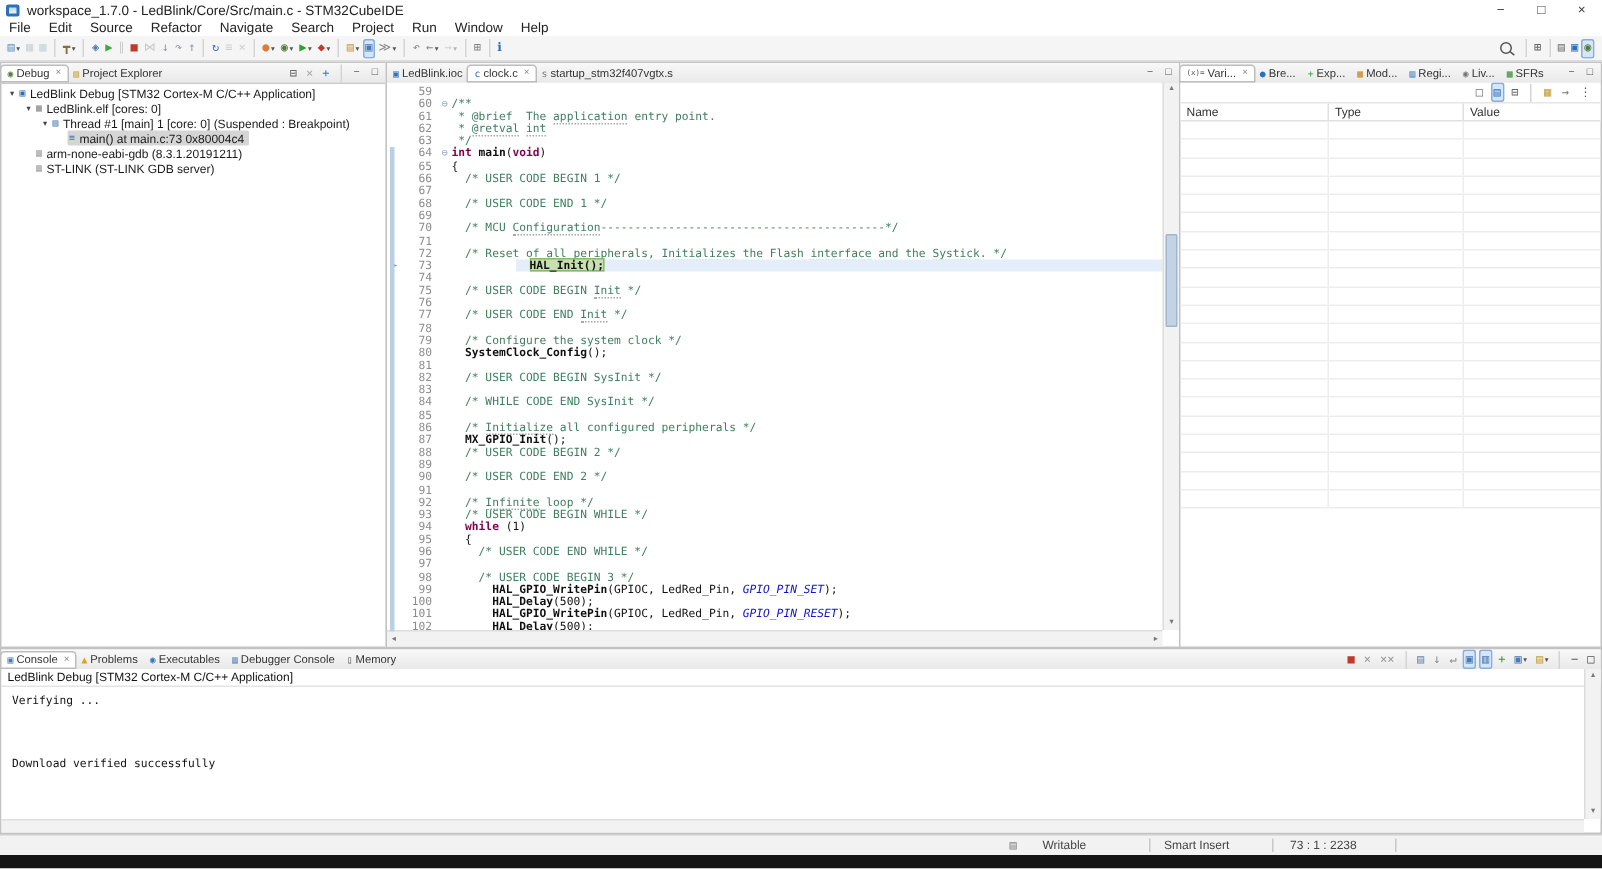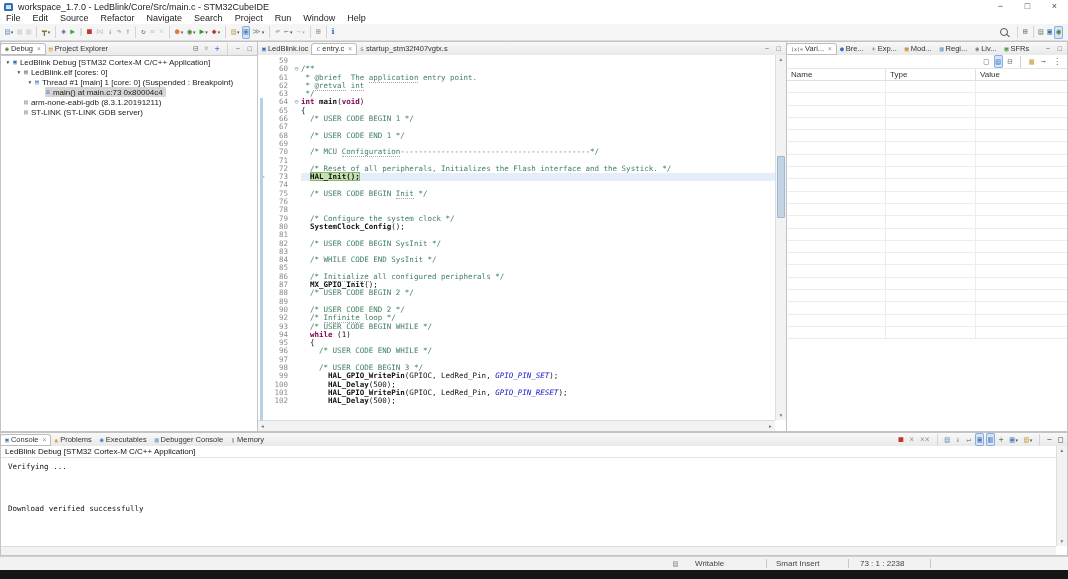--- a/index.html
+++ b/index.html
@@ -49,21 +49,21 @@
   .trow.selected .lblwrap{background:#d5d5d5;}
   .trow .gi{font-size:6.5px;margin-right:3px;}
   
   .code{position:absolute;top:13px;left:0;right:11px;bottom:11px;overflow:hidden;font-family:"DejaVu Sans Mono",monospace;font-size:7.5px;padding-top:2px;background:#fff;}
   .cl{display:flex;height:8.3px;line-height:8.3px;white-space:pre;}
   .bpm{width:10px;flex:none;position:relative;}
   .ip{position:absolute;left:2px;top:1.6px;width:0;height:0;border-left:5px solid #79a0cf;border-top:2.6px solid transparent;border-bottom:2.6px solid transparent;}
   .ln{width:20px;flex:none;text-align:right;padding-right:4px;color:#8c8c8c;box-sizing:content-box;}
   .fm{width:9px;flex:none;color:#93a8be;font-size:7px;text-align:center;}
   .ct{flex:1;color:#111;}
-  .cl.cur .ct{background:#e4eefa;}
+  .cl.cur .ct{background:#e4eefa;margin-left:43px;}
   .tk-p{color:#111;}
   .tk-cm{color:#3f7f5f;}
   .tk-cmu{color:#3f7f5f;border-bottom:1px dotted #a8a8a8;}
   .tk-kw{color:#7f0055;font-weight:bold;}
   .tk-b{color:#111;font-weight:bold;text-align:center;}
   .tk-en{color:#1414c8;font-style:italic;}
   .tk-hl{background:#c6e0b4;box-shadow:0 0 0 1px #86b86e inset;font-weight:bold;}
   .rangebar{position:absolute;left:2px;top:56px;width:3px;height:323px;background:#b9cfe4;z-index:3;}
   .vscroll{position:absolute;right:0;top:13px;bottom:11px;width:11px;background:#f2f2f2;border-left:1px solid #ddd;box-sizing:border-box;}
   .varrow{position:absolute;left:0;right:0;height:9px;color:#777;font-size:5.5px;text-align:center;line-height:9px;}
@@ -324,21 +324,21 @@
 
   <div class="panel" id="editor-panel">
     <div class="vtabs">
       <span class="tbgroup">
           <span class="vtab">
             <span class="gi" style="color: rgb(45, 111, 184);">▣</span>
             <span class="tlbl">LedBlink.ioc</span>
           </span>
           <span class="vtab active">
             <span class="gi" style="color: rgb(45, 111, 184);">c</span>
-            <span class="tlbl">entry.c</span>
+            <span class="tlbl">clock.c</span>
             <span class="close">×</span>
           </span>
           <span class="vtab">
             <span class="gi" style="color: rgb(119, 119, 119);">s</span>
             <span class="tlbl">startup_stm32f407vgtx.s</span>
           </span>
         </span>
       <span class="spacer"></span>
       <span class="rowtools">
           <span class="mmbtn">−</span>
@@ -357,33 +357,35 @@
         <div class="cl"><span class="bpm"></span><span class="ln">67</span><span class="fm"></span><span class="ct"></span></div>
         <div class="cl"><span class="bpm"></span><span class="ln">68</span><span class="fm"></span><span class="ct"><span class="tk-cm">  /* USER CODE END 1 */</span></span></div>
         <div class="cl"><span class="bpm"></span><span class="ln">69</span><span class="fm"></span><span class="ct"></span></div>
         <div class="cl"><span class="bpm"></span><span class="ln">70</span><span class="fm"></span><span class="ct"><span class="tk-cm">  /* MCU </span><span class="tk-cmu">Configuration</span><span class="tk-cm">------------------------------------------*/</span></span></div>
         <div class="cl"><span class="bpm"></span><span class="ln">71</span><span class="fm"></span><span class="ct"></span></div>
         <div class="cl"><span class="bpm"></span><span class="ln">72</span><span class="fm"></span><span class="ct"><span class="tk-cm">  /* Reset of all peripherals, </span><span class="tk-cmu">Initializes</span><span class="tk-cm"> the Flash </span><span class="tk-cmu">interface</span><span class="tk-cm"> and the </span><span class="tk-cmu">Systick</span><span class="tk-cm">. */</span></span></div>
         <div class="cl cur"><span class="bpm"><span class="ip"></span></span><span class="ln">73</span><span class="fm"></span><span class="ct"><span class="tk-p">  </span><span class="tk-hl">HAL_Init();</span></span></div>
         <div class="cl"><span class="bpm"></span><span class="ln">74</span><span class="fm"></span><span class="ct"></span></div>
         <div class="cl"><span class="bpm"></span><span class="ln">75</span><span class="fm"></span><span class="ct"><span class="tk-cm">  /* USER CODE BEGIN </span><span class="tk-cmu">Init</span><span class="tk-cm"> */</span></span></div>
         <div class="cl"><span class="bpm"></span><span class="ln">76</span><span class="fm"></span><span class="ct"></span></div>
+        <div class="cl"><span class="bpm"></span><span class="ln">77</span><span class="fm"></span><span class="ct"><span class="tk-cm">  /* USER CODE END </span><span class="tk-cmu">Init</span><span class="tk-cm"> */</span></span></div>
         <div class="cl"><span class="bpm"></span><span class="ln">78</span><span class="fm"></span><span class="ct"></span></div>
         <div class="cl"><span class="bpm"></span><span class="ln">79</span><span class="fm"></span><span class="ct"><span class="tk-cm">  /* Configure the system clock */</span></span></div>
         <div class="cl"><span class="bpm"></span><span class="ln">80</span><span class="fm"></span><span class="ct"><span class="tk-b">  SystemClock_Config</span><span class="tk-p">();</span></span></div>
         <div class="cl"><span class="bpm"></span><span class="ln">81</span><span class="fm"></span><span class="ct"></span></div>
         <div class="cl"><span class="bpm"></span><span class="ln">82</span><span class="fm"></span><span class="ct"><span class="tk-cm">  /* USER CODE BEGIN SysInit */</span></span></div>
         <div class="cl"><span class="bpm"></span><span class="ln">83</span><span class="fm"></span><span class="ct"></span></div>
         <div class="cl"><span class="bpm"></span><span class="ln">84</span><span class="fm"></span><span class="ct"><span class="tk-cm">  /* WHILE CODE END SysInit */</span></span></div>
         <div class="cl"><span class="bpm"></span><span class="ln">85</span><span class="fm"></span><span class="ct"></span></div>
         <div class="cl"><span class="bpm"></span><span class="ln">86</span><span class="fm"></span><span class="ct"><span class="tk-cm">  /* </span><span class="tk-cmu">Initialize</span><span class="tk-cm"> all configured peripherals */</span></span></div>
         <div class="cl"><span class="bpm"></span><span class="ln">87</span><span class="fm"></span><span class="ct"><span class="tk-b">  MX_GPIO_Init</span><span class="tk-p">();</span></span></div>
         <div class="cl"><span class="bpm"></span><span class="ln">88</span><span class="fm"></span><span class="ct"><span class="tk-cm">  /* USER CODE BEGIN 2 */</span></span></div>
         <div class="cl"><span class="bpm"></span><span class="ln">89</span><span class="fm"></span><span class="ct"></span></div>
         <div class="cl"><span class="bpm"></span><span class="ln">90</span><span class="fm"></span><span class="ct"><span class="tk-cm">  /* USER CODE END 2 */</span></span></div>
+        <div class="cl"><span class="bpm"></span><span class="ln">91</span><span class="fm"></span><span class="ct"></span></div>
         <div class="cl"><span class="bpm"></span><span class="ln">92</span><span class="fm"></span><span class="ct"><span class="tk-cm">  /* </span><span class="tk-cmu">Infinite</span><span class="tk-cm"> loop */</span></span></div>
         <div class="cl"><span class="bpm"></span><span class="ln">93</span><span class="fm"></span><span class="ct"><span class="tk-cm">  /* USER CODE BEGIN WHILE */</span></span></div>
         <div class="cl"><span class="bpm"></span><span class="ln">94</span><span class="fm"></span><span class="ct"><span class="tk-p">  </span><span class="tk-kw">while</span><span class="tk-p"> (1)</span></span></div>
         <div class="cl"><span class="bpm"></span><span class="ln">95</span><span class="fm"></span><span class="ct"><span class="tk-p">  {</span></span></div>
         <div class="cl"><span class="bpm"></span><span class="ln">96</span><span class="fm"></span><span class="ct"><span class="tk-cm">    /* USER CODE END WHILE */</span></span></div>
         <div class="cl"><span class="bpm"></span><span class="ln">97</span><span class="fm"></span><span class="ct"></span></div>
         <div class="cl"><span class="bpm"></span><span class="ln">98</span><span class="fm"></span><span class="ct"><span class="tk-cm">    /* USER CODE BEGIN 3 */</span></span></div>
         <div class="cl"><span class="bpm"></span><span class="ln">99</span><span class="fm"></span><span class="ct"><span class="tk-b">      HAL_GPIO_WritePin</span><span class="tk-p">(GPIOC, LedRed_Pin, </span><span class="tk-en">GPIO_PIN_SET</span><span class="tk-p">);</span></span></div>
         <div class="cl"><span class="bpm"></span><span class="ln">100</span><span class="fm"></span><span class="ct"><span class="tk-b">      HAL_Delay</span><span class="tk-p">(500);</span></span></div>
         <div class="cl"><span class="bpm"></span><span class="ln">101</span><span class="fm"></span><span class="ct"><span class="tk-b">      HAL_GPIO_WritePin</span><span class="tk-p">(GPIOC, LedRed_Pin, </span><span class="tk-en">GPIO_PIN_RESET</span><span class="tk-p">);</span></span></div>

